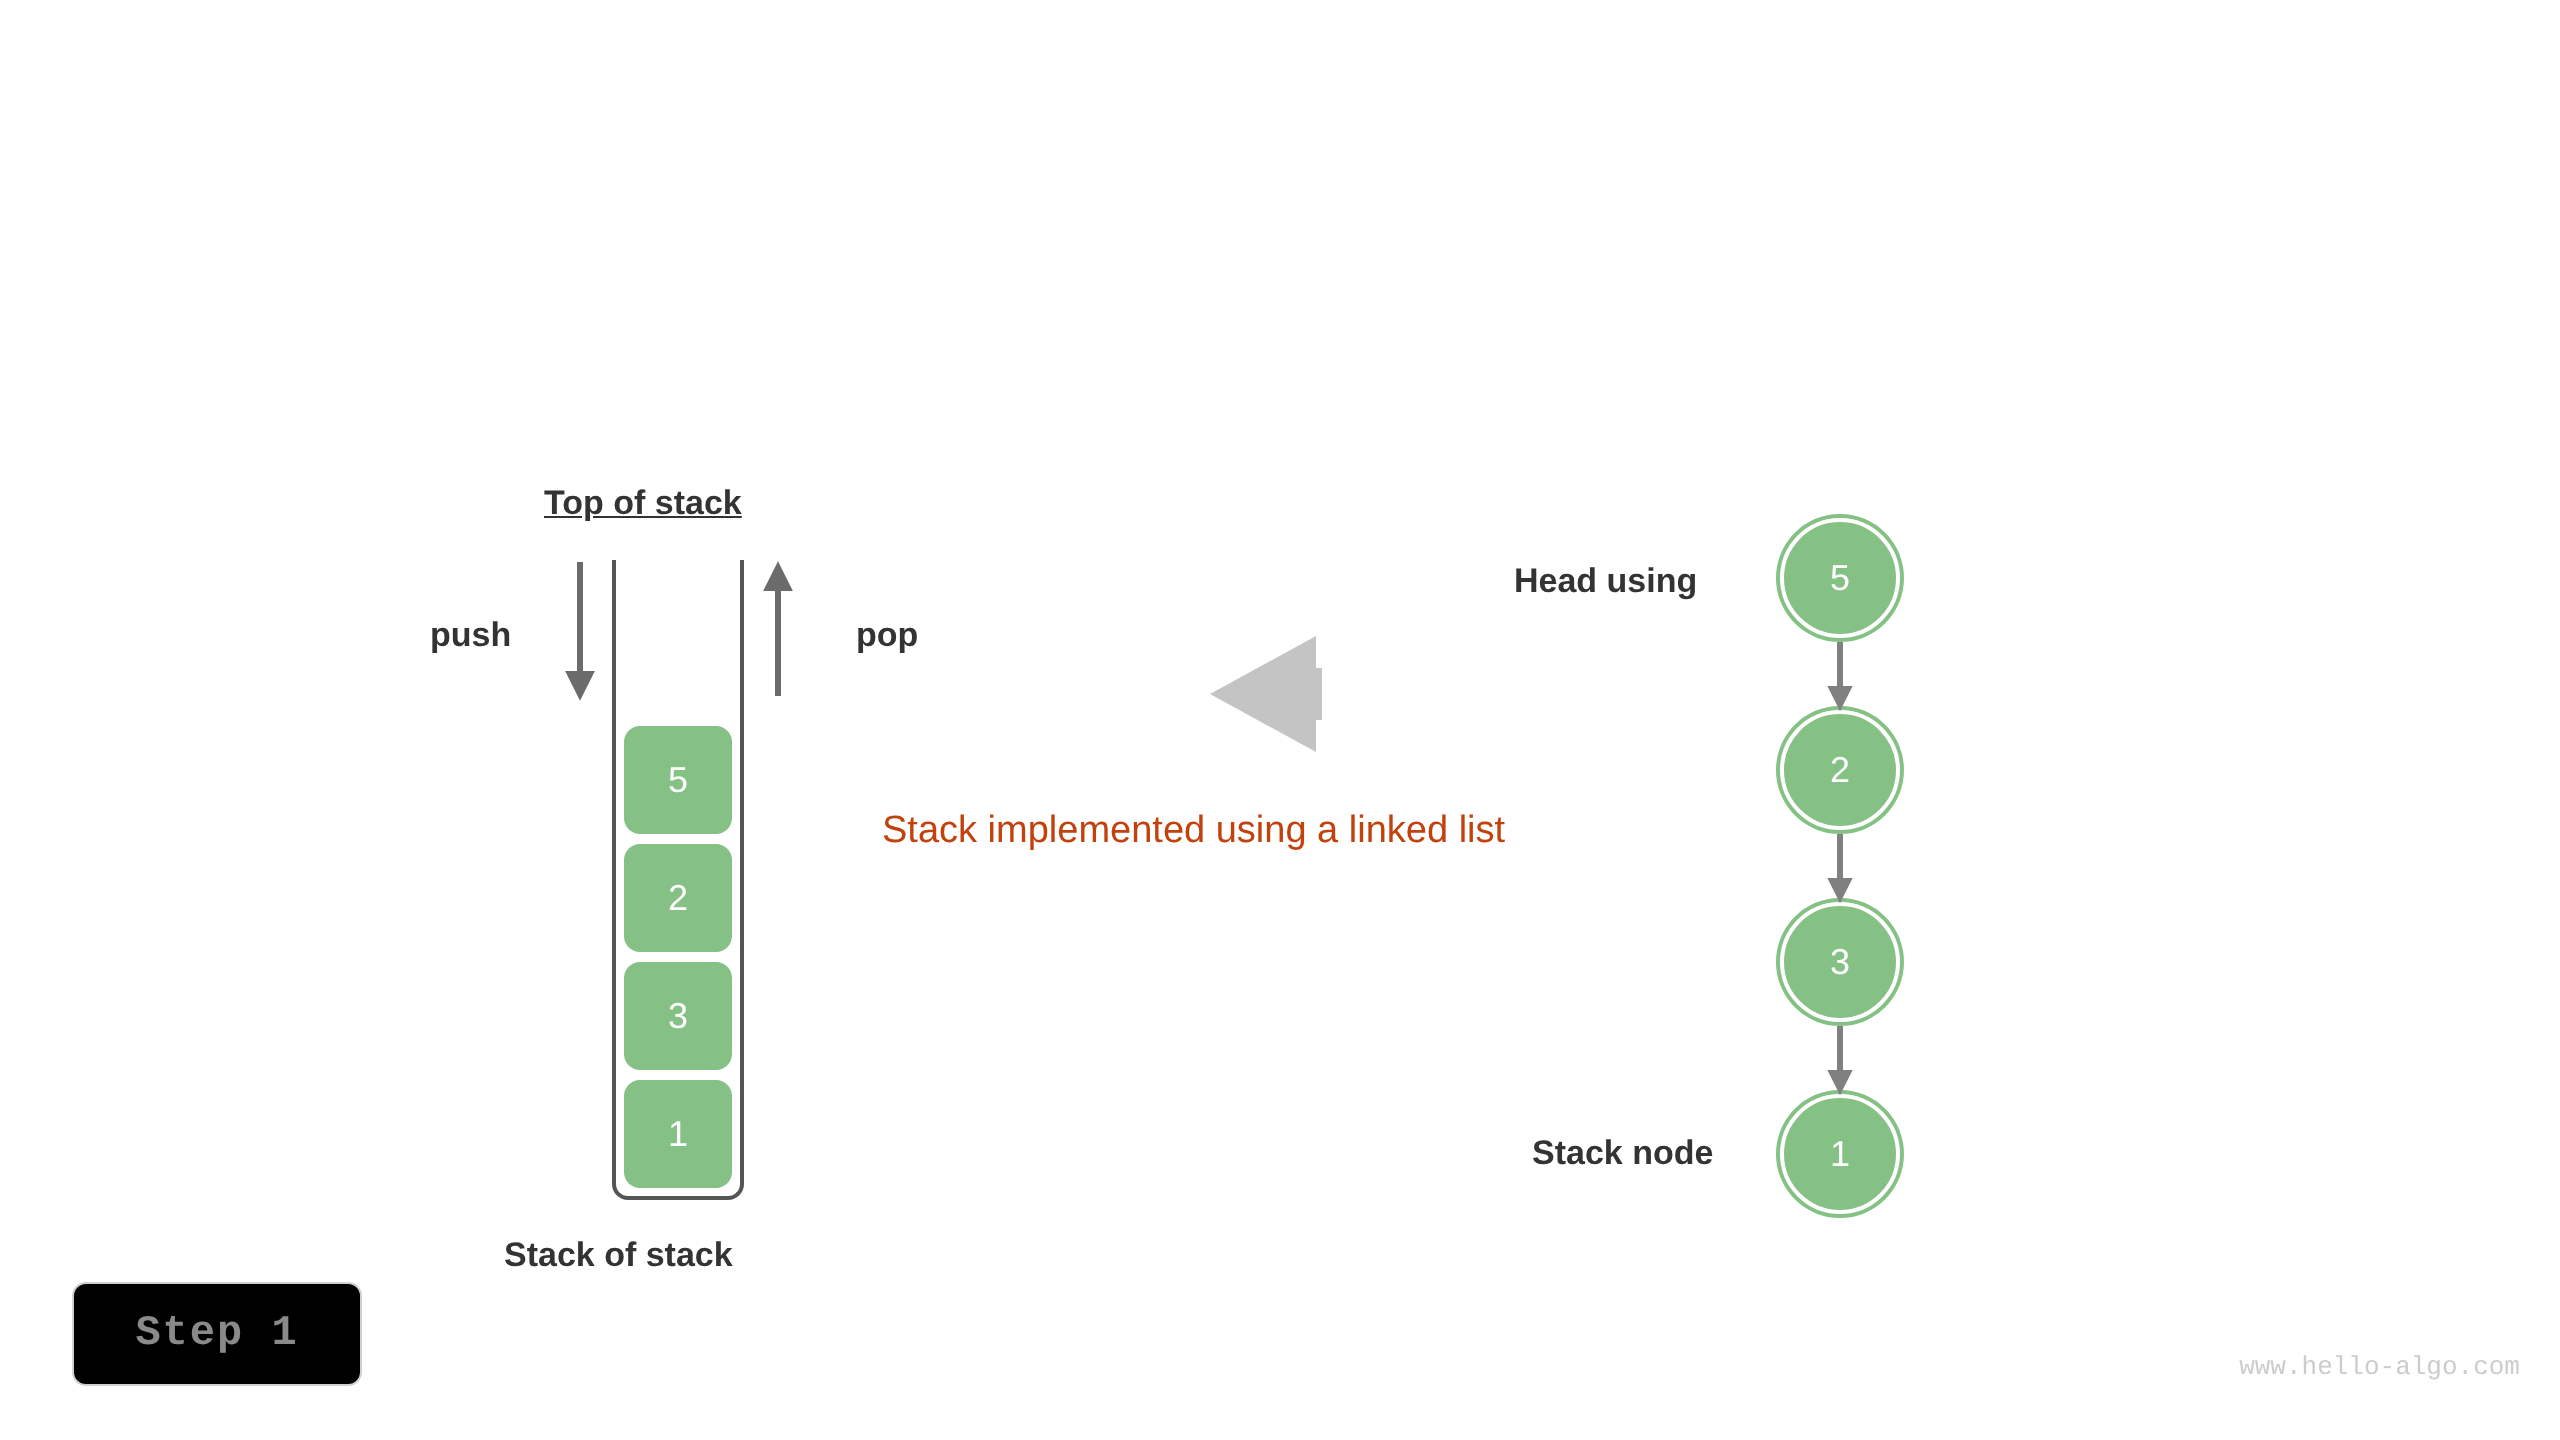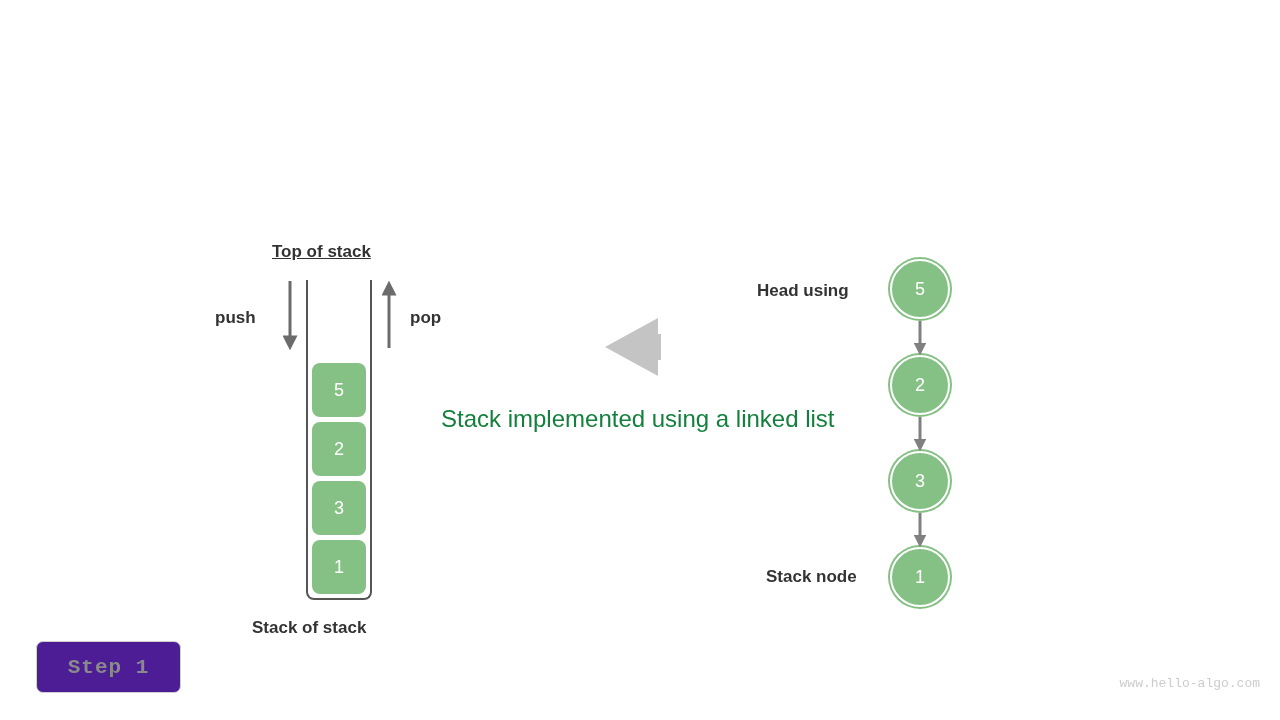--- a/index.html
+++ b/index.html
@@ -26,42 +26,42 @@
     font-family: "Liberation Sans", sans-serif;
     font-weight: bold;
     font-size: 17px;
     color: #333333;
     white-space: nowrap;
   }
   .label-muted {
     position: absolute;
     font-family: "Liberation Sans", sans-serif;
     font-weight: normal;
-    font-size: 24px;
-    color: #15803d;
+    font-size: 19px;
+    color: #c2410c;
     white-space: nowrap;
   }
 
   
   .stack-title {
     left: 272px;
     top: 242px;
     text-decoration: underline;
   }
   .stack-bottom-title {
     left: 252px;
     top: 618px;
   }
   .push-label {
     left: 215px;
     top: 308px;
     text-align: center;
   }
   .pop-label {
-    left: 410px;
+    left: 428px;
     top: 308px;
   }
 
   .stack-container {
     position: absolute;
     left: 306px;
     top: 280px;
     width: 66px;
     height: 320px;
     border-left: 2px solid #555555;
@@ -137,21 +137,21 @@
 
   
   .step-badge {
     position: absolute;
     left: 36px;
     top: 641px;
     width: 145px;
     height: 52px;
     border: 1px solid #d0d0d0;
     border-radius: 7px;
-    background: #4c1d95;
+    background: #000000;
     display: flex;
     align-items: center;
     justify-content: center;
     font-family: "Liberation Mono", monospace;
     font-size: 21px;
     font-weight: bold;
     letter-spacing: 1px;
     color: #8a8a8a;
     box-sizing: border-box;
   }

